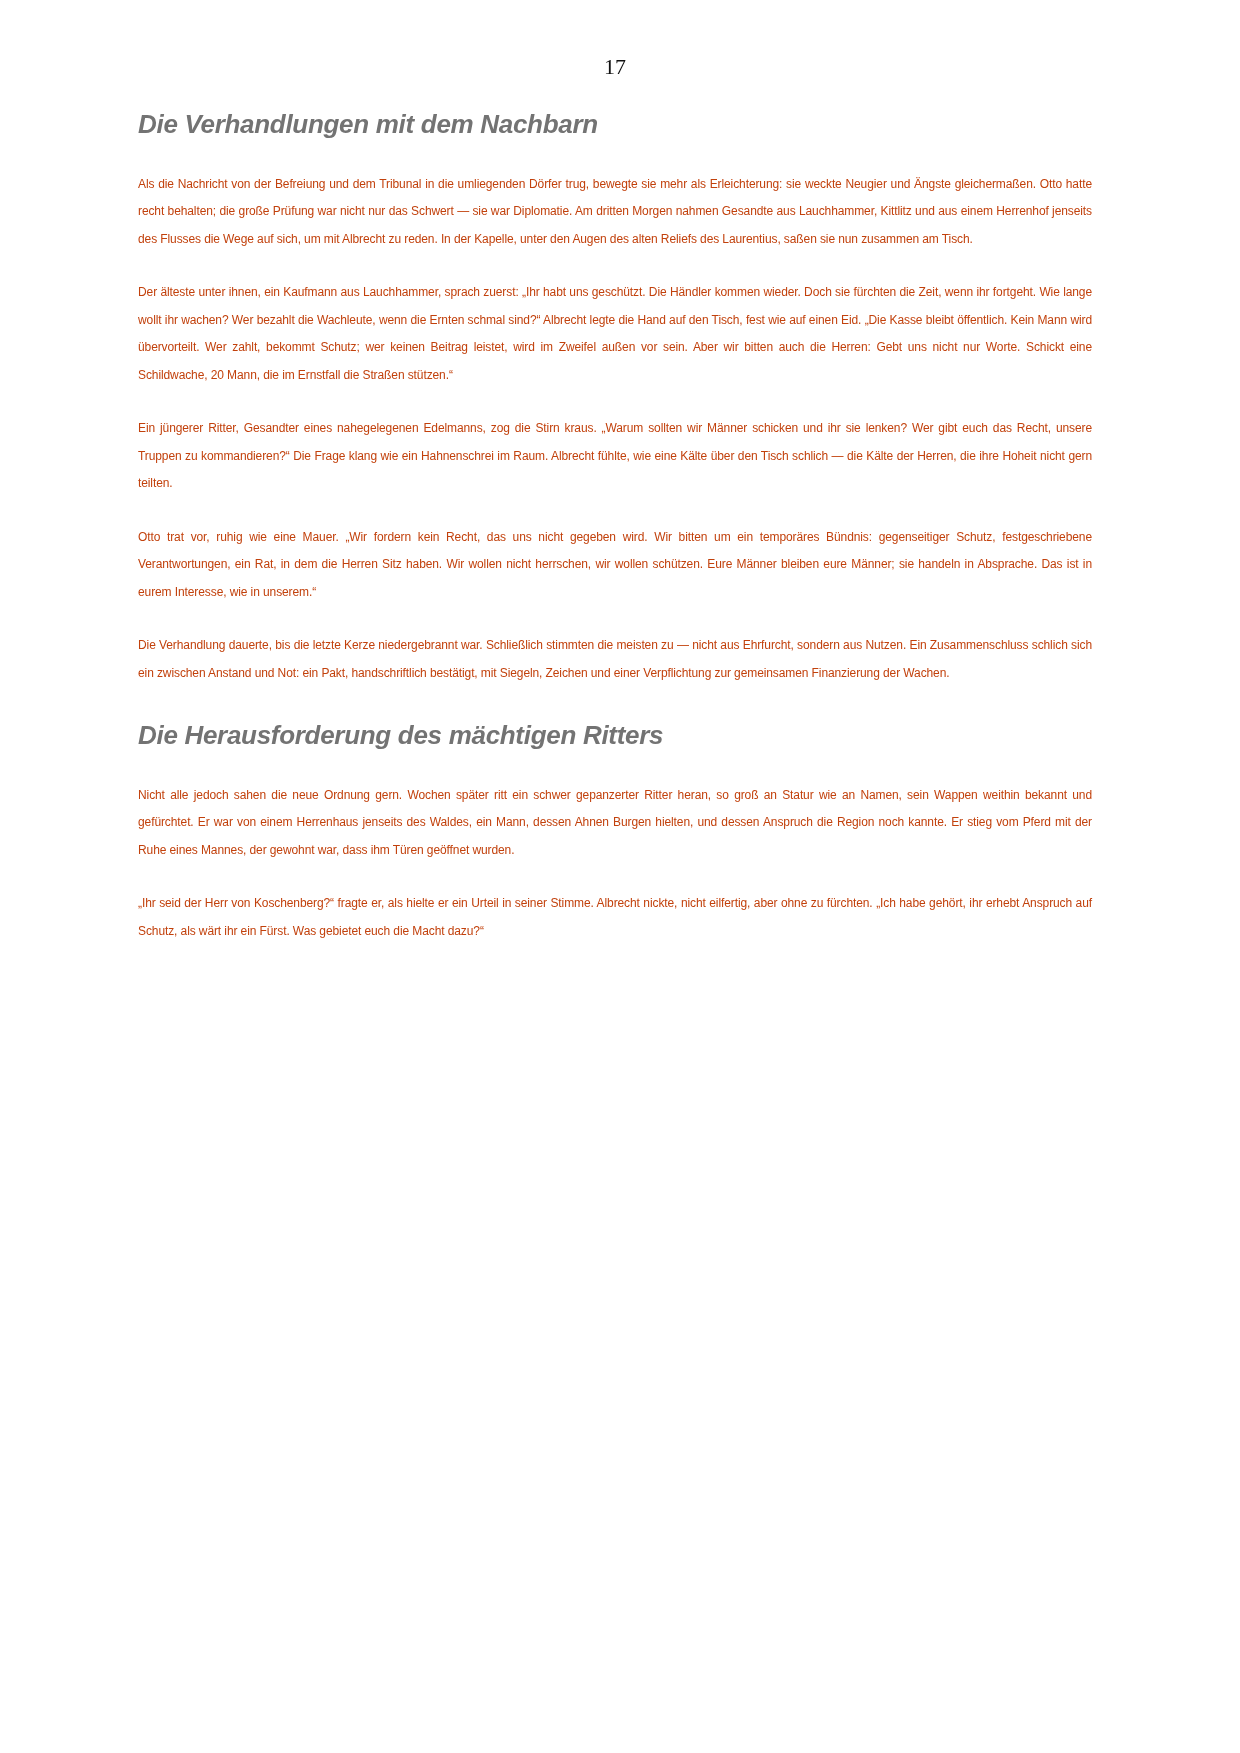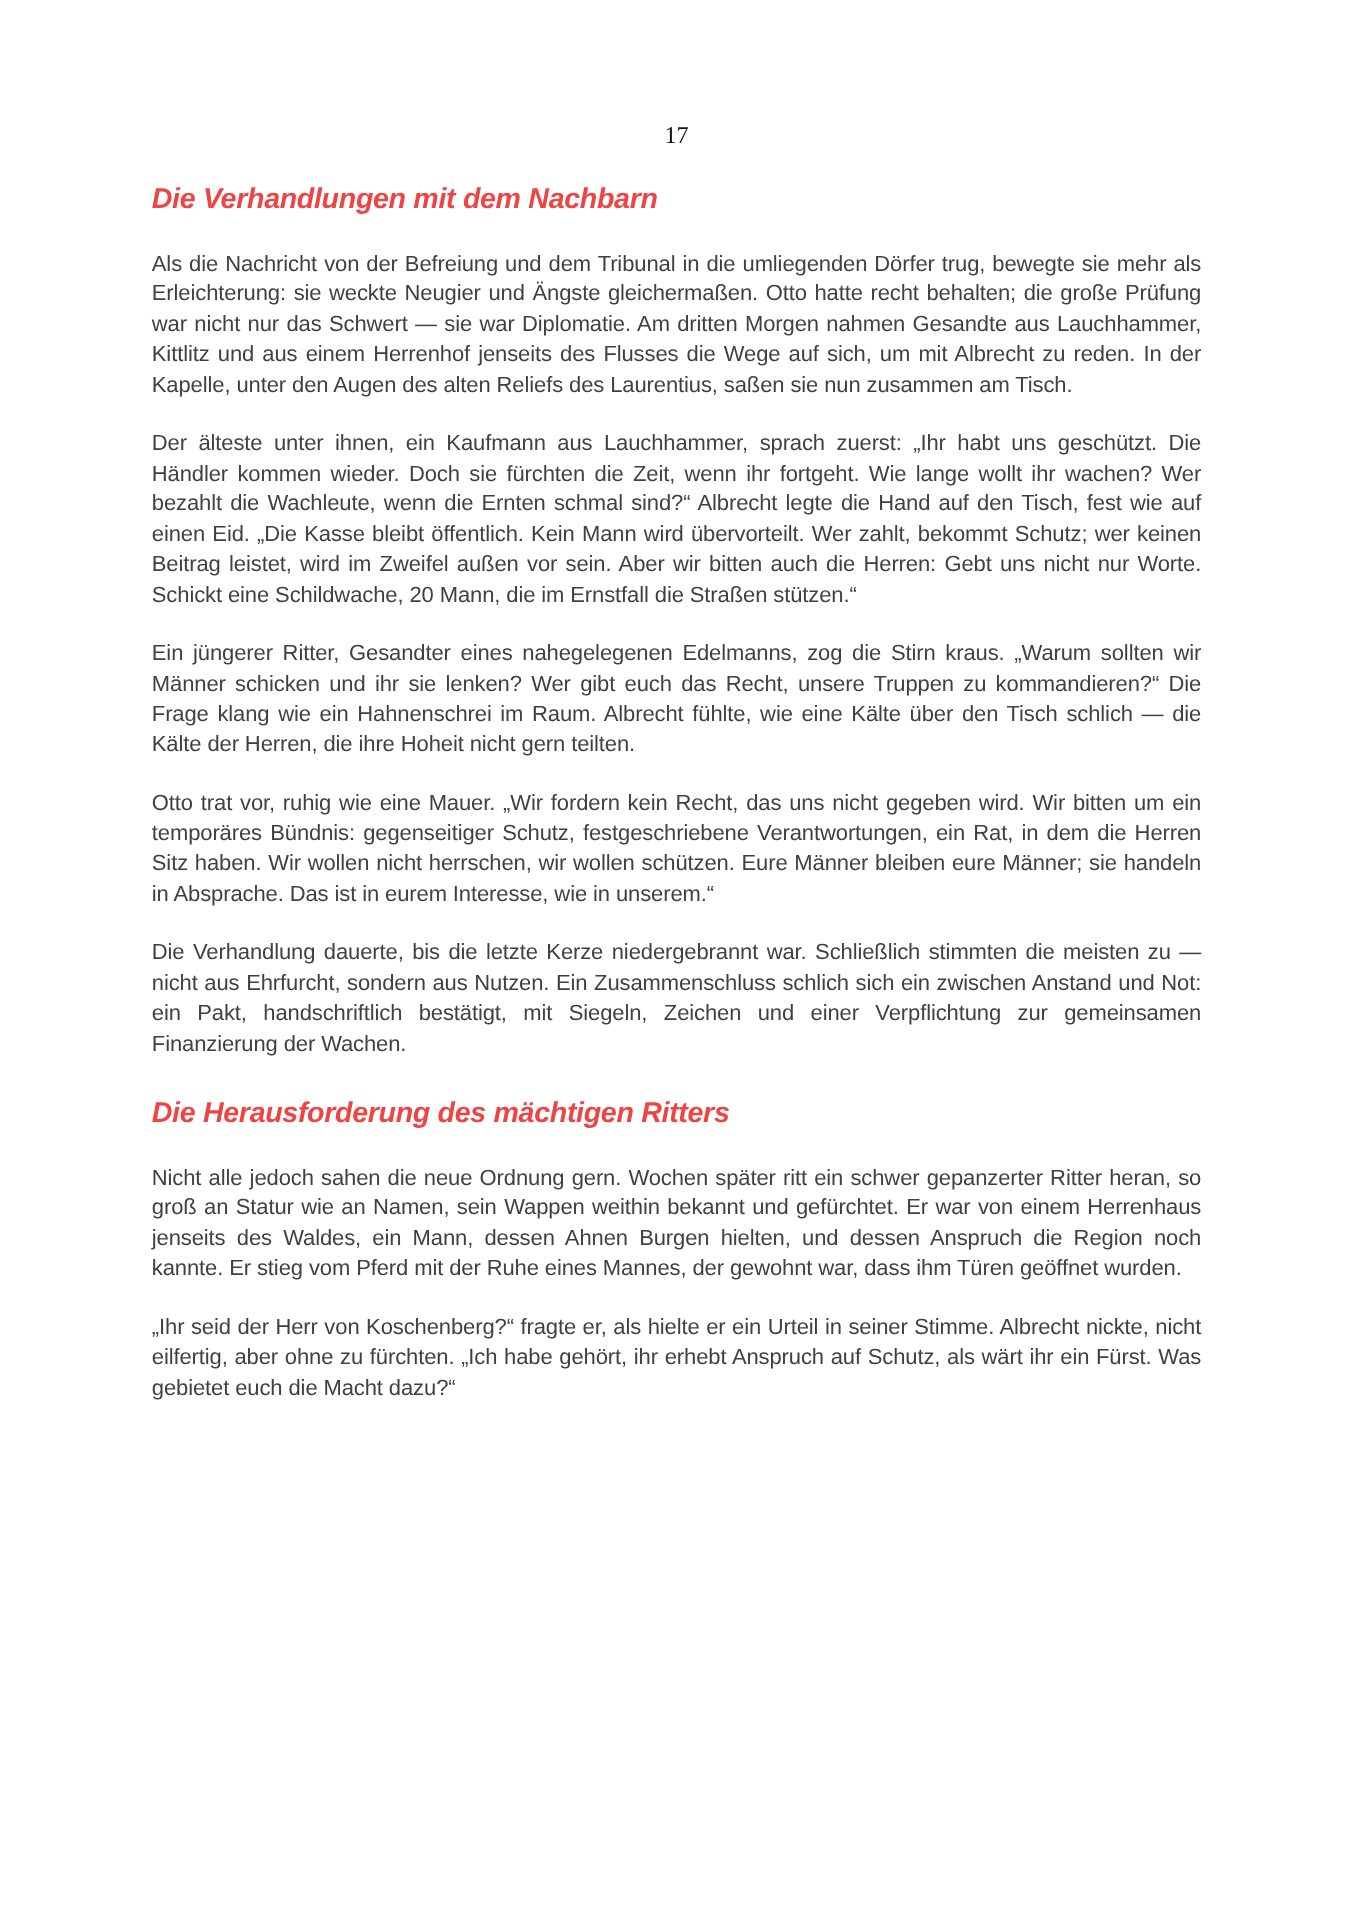--- a/index.html
+++ b/index.html
@@ -6,52 +6,52 @@
     margin: 0;
     padding: 0;
     background: #ffffff;
   }
   .page {
     position: relative;
     width: 1240px;
     height: 1753px;
     background: #ffffff;
     box-sizing: border-box;
-    padding: 112px 148px 0 138px;
+    padding: 56px 148px 0 138px;
     color: #000000;
     font-family: "Liberation Sans", sans-serif;
   }
   .page-number {
     text-align: center;
     font-family: "Liberation Serif", serif;
     font-size: 22px;
     line-height: 1;
     margin: 0 0 32px 0;
     color: #111111;
   }
   h1.section-heading {
     font-family: "Liberation Sans", sans-serif;
     font-style: italic;
     font-weight: 700;
     font-size: 26px;
     line-height: 1.1;
     letter-spacing: -0.3px;
     margin: 0 0 32px 0;
-    color: #ef4444;
+    color: #737373;
   }
   .section--challenge h1.section-heading {
     margin-top: 34px;
   }
   p.body-paragraph {
-    font-size: 20px;
+    font-size: 12px;
     line-height: 27.5px;
     letter-spacing: -0.1px;
     text-align: justify;
     margin: 0 0 26px 0;
-    color: #404040;
+    color: #c2410c;
   }
 </style>
 </head>
 <body>
 
 <div class="page">
 
   <div class="page-number">17</div>
 
   <section class="section section--negotiations">

